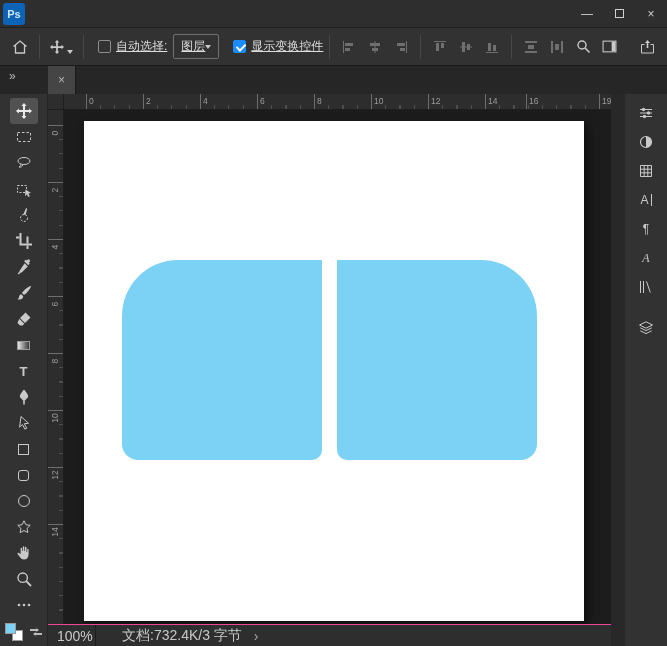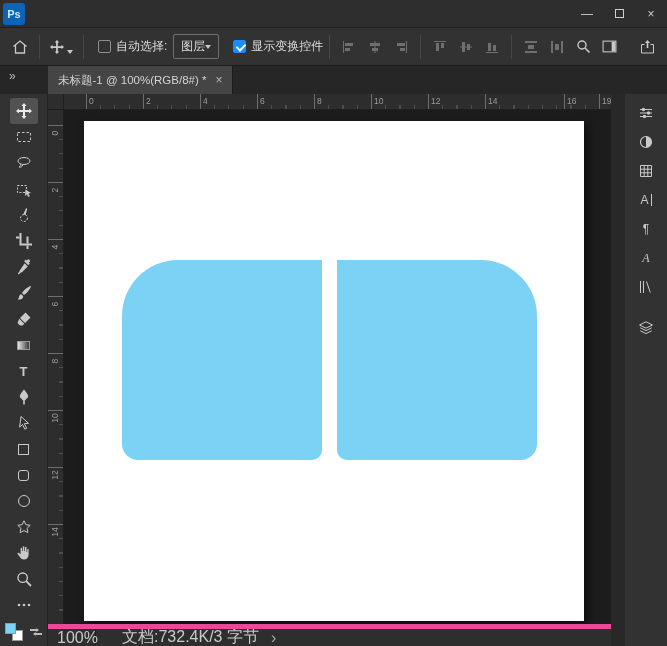--- a/index.html
+++ b/index.html
@@ -15,21 +15,21 @@
   }
   
   .menubar { height: 28px; background:#2e2e2e; border-bottom:1px solid #202020; display:flex; align-items:center; flex:0 0 auto; }
   .ps-logo { width:22px; height:22px; margin:0 7px 0 3px; background:#0d63b6; color:#cfe8ff; font-weight:bold; font-size:11px; display:flex; align-items:center; justify-content:center; border-radius:3px; }
   .menus { display:flex; height:100%; }
   .menu-item { padding:0 9px; font-size:12px; color:#e3e3e3; line-height:27px; white-space:nowrap; }
   .win-controls { margin-left:auto; display:flex; height:100%; }
   .wc { width:32px; height:100%; display:flex; align-items:center; justify-content:center; font-size:12px; color:#cfcfcf; }
   .maxbox { width:9px; height:9px; border:1px solid #cfcfcf; display:block; }
   
-  .optionsbar { height:38px; background:#323232; border-bottom:1px solid #1b1b1b; display:flex; align-items:center; padding:0 7px; flex:0 0 auto; }
+  .optionsbar { height:38px; background:#323232; border-bottom:1px solid #1b1b1b; display:flex; align-items:center; padding:0 7px; flex:0 0 auto;text-decoration:underline; }
   .opt-icon { width:26px; height:26px; display:flex; align-items:center; justify-content:center; flex:0 0 auto; }
   .opt-sep { width:1px; height:24px; background:#474747; margin:0 6px; flex:0 0 auto; }
   .tool-preset { display:flex; align-items:flex-end; gap:3px; padding:2px 4px; }
   .tri { width:0; height:0; border-left:3.5px solid transparent; border-right:3.5px solid transparent; border-top:4px solid #c9c9c9; display:inline-block; }
   .chk { width:13px; height:13px; border:1px solid #8d8d8d; border-radius:2px; background:transparent; position:relative; margin:0 5px 0 8px; flex:0 0 auto; }
   .chk.checked { background:#1a8cff; border-color:#1a8cff; }
   .chk.checked::after { content:""; position:absolute; left:4px; top:1px; width:4px; height:7px; border:solid #fff; border-width:0 2px 2px 0; transform:rotate(45deg); }
   .opt-label { font-size:12px; color:#dcdcdc; white-space:nowrap; }
   .dropdown { display:flex; align-items:center; border:1px solid #6f6f6f; border-radius:2px; padding:3px 7px; font-size:12px; color:#dcdcdc; margin:0 6px; white-space:nowrap; }
   .opt-right-pad { flex:1; }
@@ -65,21 +65,21 @@
   .body-row { flex:1; display:flex; min-height:0; }
   .ruler-left { width:16px; background:#2d2d2d; border-right:1px solid #1e1e1e; position:relative; overflow:hidden; flex:0 0 auto;
     background-image: repeating-linear-gradient(to bottom, #4e4e4e 0 1px, transparent 1px 14.25px);
     background-size: 4px 514px; background-repeat:no-repeat; background-position: 11px 15px; }
   .vnum { position:absolute; left:0; width:15px; height:14px; border-top:1px solid #6e6e6e; }
   .vnum span { display:block; width:14px; height:14px; line-height:14px; text-align:center; transform:rotate(-90deg); font-size:8.5px; color:#9c9c9c; }
   .viewport { flex:1; position:relative; background:#1c1c1c; overflow:hidden; }
   .page { position:absolute; left:20px; top:11px; width:500px; height:500px; background:#ffffff; box-shadow:4px 4px 9px rgba(0,0,0,0.55); }
   .shape { position:absolute; }
   
-  .statusbar { height:22px; background:#2e2e2e; border-top:5px solid #ec4899; display:flex; align-items:center; font-size:16px; color:#c9c9c9; flex:0 0 auto; }
+  .statusbar { height:22px; background:#2e2e2e; border-top:1px solid #ec4899; display:flex; align-items:center; font-size:14px; color:#c9c9c9; flex:0 0 auto; }
   .zoom-box { width:48px; height:100%; padding-left:9px; border-right:1px solid #1e1e1e; display:flex; align-items:center; }
   .doc-info { margin-left:26px; white-space:nowrap; }
   .status-chevron { margin-left:12px; color:#a8a8a8; }
   
   .gutter { width:14px; background:#282828; flex:0 0 auto; }
   .right-strip { width:42px; background:#323232; display:flex; flex-direction:column; align-items:center; padding-top:7px; gap:5px; flex:0 0 auto; }
   .panel-icon { width:30px; height:24px; display:flex; align-items:center; justify-content:center; border-radius:3px; }
   .panel-icon.group-gap { margin-top:12px; }
   .pi-text { font-size:12px; color:#c9c9c9; line-height:1; }
   .pi-text.italic { font-style:italic; font-family:"Liberation Serif","DejaVu Serif",serif; }
@@ -189,21 +189,20 @@
       <svg width="15" height="15" viewBox="0 0 15 15">
           <path stroke="#c9c9c9" fill="none" d="M4.5 5.5h-3v8.5h12V5.5h-3"></path>
           <path fill="#c9c9c9" d="M6.7 9h1.6V3.9H10L7.5 1 5 3.9h1.7z"></path>
         </svg>
     </div>
   </div>
 
   <div class="tabbar">
     <div class="panel-expander">»</div>
     <div class="tab">
-      <span>未标题-1 @ 100%(RGB/8#) *</span>
       <span class="tab-close">×</span>
     </div>
   </div>
 
   <div class="content">
 
     <div class="tools">
       <div class="tool active">
         <svg width="16" height="16" viewBox="0 0 16 16">
             <path fill="#eaeaea" d="M8 0L10.6 2.9H9V7h4.1V5.4L16 8l-2.9 2.6V9H9v4.1h1.6L8 16l-2.6-2.9H7V9H2.9v1.6L0 8l2.9-2.6V7H7V2.9H5.4z"></path>
@@ -318,21 +317,21 @@
         <div class="ruler-corner"></div>
         <div class="ruler-top">
             <span class="hnum" style="left: 22px;">0</span>
             <span class="hnum" style="left: 79px;">2</span>
             <span class="hnum" style="left: 136px;">4</span>
             <span class="hnum" style="left: 193px;">6</span>
             <span class="hnum" style="left: 250px;">8</span>
             <span class="hnum" style="left: 307px;">10</span>
             <span class="hnum" style="left: 364px;">12</span>
             <span class="hnum" style="left: 421px;">14</span>
-            <span class="hnum" style="left: 500px;">16</span>
+            <span class="hnum" style="left: 462px;">16</span>
             <span class="hnum" style="left: 535px;">19</span>
           </div>
       </div>
       <div class="body-row">
         <div class="ruler-left">
             <span class="vnum" style="top: 15px;">
               <span>0</span>
             </span>
             <span class="vnum" style="top: 72px;">
               <span>2</span>

